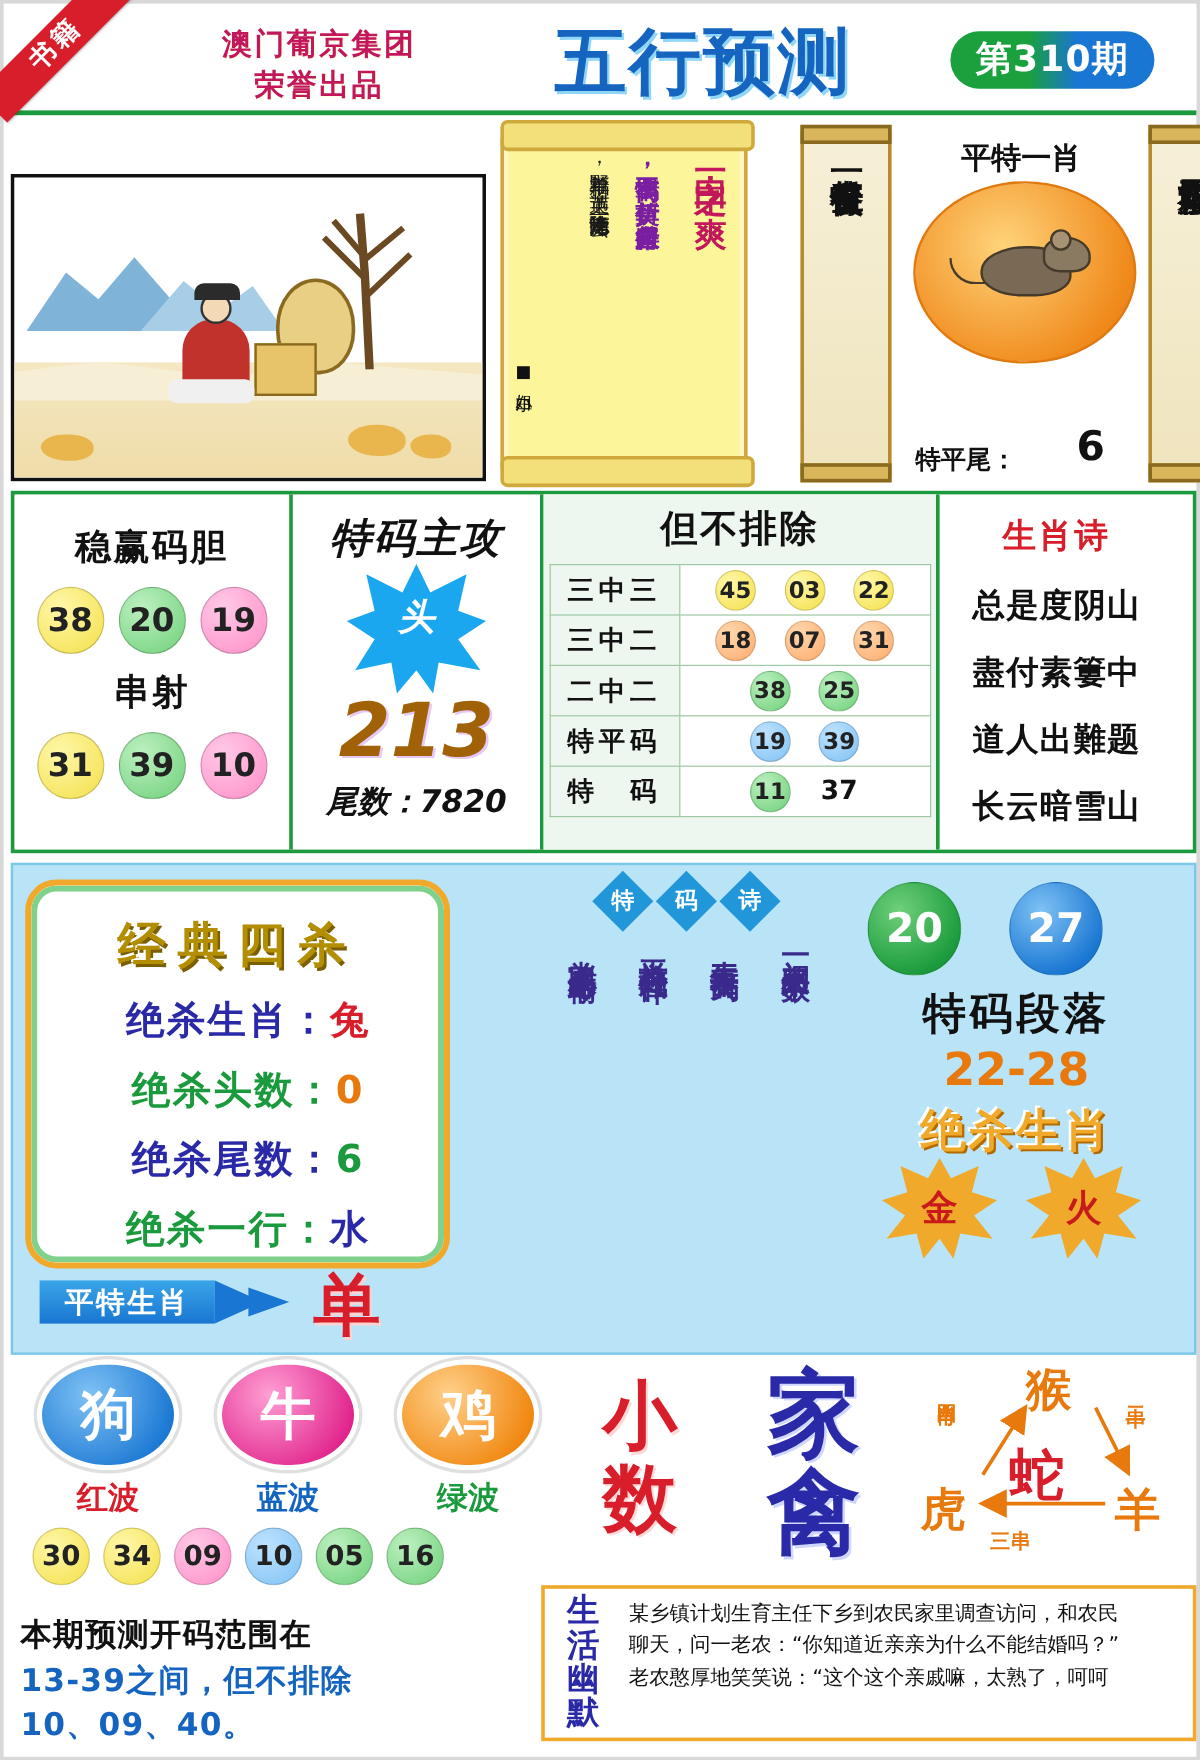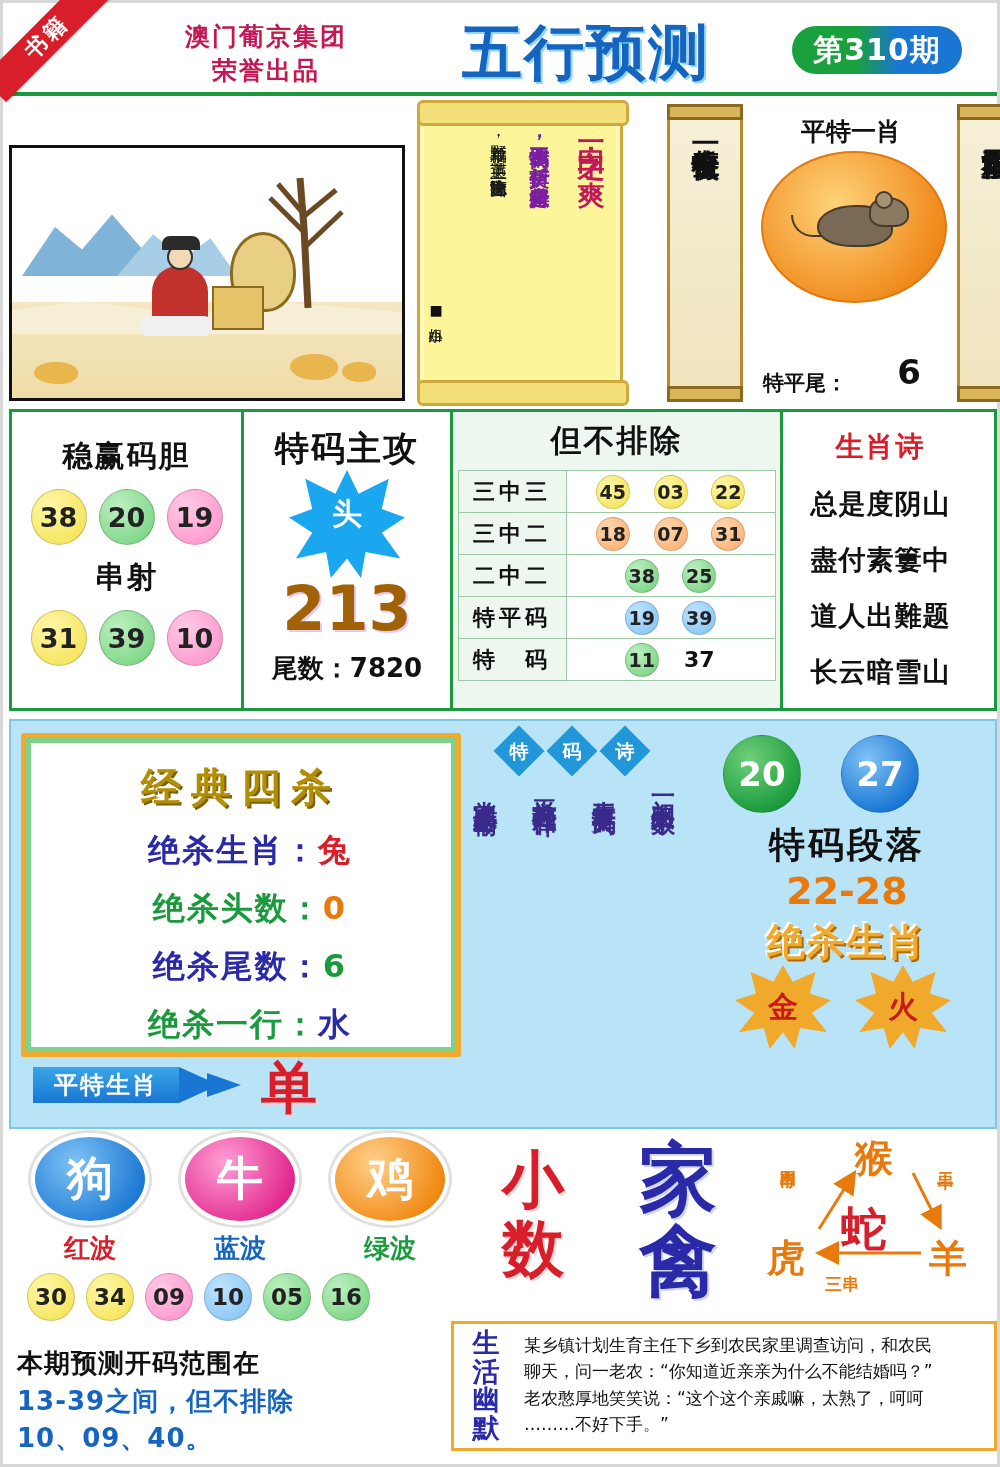--- a/index.html
+++ b/index.html
@@ -215,21 +215,21 @@
   
   .row2 {
     position:absolute; left:6px; top:406px; width:988px; height:302px;
     border:3px solid #1a9a3c; background:#fff; display:flex;
   }
   .p {
     height:100%; border-right:3px solid #1a9a3c; position:relative;
   }
   .p:last-child { border-right:none; }
   .p1 { width:232px; }
-  .p2 { width:209px; }
+  .p2 { width:209px;font-style:italic; }
   .p3 { width:330px; background:#eef7ef; }
   .p4 { width:195px; }
 
   .p1-title, .p1-title2 {
     text-align:center; font-size:30px; font-weight:bold; color:#111;
     font-family:"DejaVu Sans",sans-serif; letter-spacing:2px;
   }
   .p1-title { margin-top:24px; }
   .p1-title2 { margin-top:12px; }
   .ball-row { display:flex; justify-content:center; gap:12px; margin-top:12px; }
@@ -297,22 +297,22 @@
     text-align:center; font-size:27px; font-weight:bold; color:#111;
     margin-top:20px; letter-spacing:1px;
   }
 
   
   .row3 {
     position:absolute; left:6px; top:716px; width:988px; height:410px;
     background:#b9e4f7; border:2px solid #7cc8e8;
   }
   .classic-box {
-    position:absolute; left:10px; top:12px; width:440px; height:324px;
-    background:#fff; border:5px solid #f0a92a; border-radius:3px;
+    position:absolute; left:10px; top:12px; width:354px; height:324px;
+    background:#fff; border:5px solid #f0a92a; border-radius:26px;
     box-shadow:inset 0 0 0 5px #7fd18b;
   }
   .cb-title {
     text-align:center; margin-top:22px; font-size:40px; font-weight:bold;
     letter-spacing:10px; color:#b38e00;
     font-family:"DejaVu Sans",sans-serif;
     text-shadow: -2px -2px 0 #fff, 2px 2px 0 #7b5e00;
   }
   .cb-line {
     margin-top:14px; text-align:center; font-size:32px; font-weight:bold;
@@ -729,17 +729,16 @@
   </div>
 
   <div class="humour">
     <div class="hm-left">
       <div class="hm-vert">生<br>活<br>幽<br>默</div>
     </div>
     <div class="hm-text">
       <p>某乡镇计划生育主任下乡到农民家里调查访问，和农民</p>
       <p>聊天，问一老农：“你知道近亲亲为什么不能结婚吗？”</p>
       <p>老农憨厚地笑笑说：“这个这个亲戚嘛，太熟了，呵呵</p>
-      <p>………不好下手。”</p>
     </div>
   </div>
 
 </div>
 
 </body></html>

